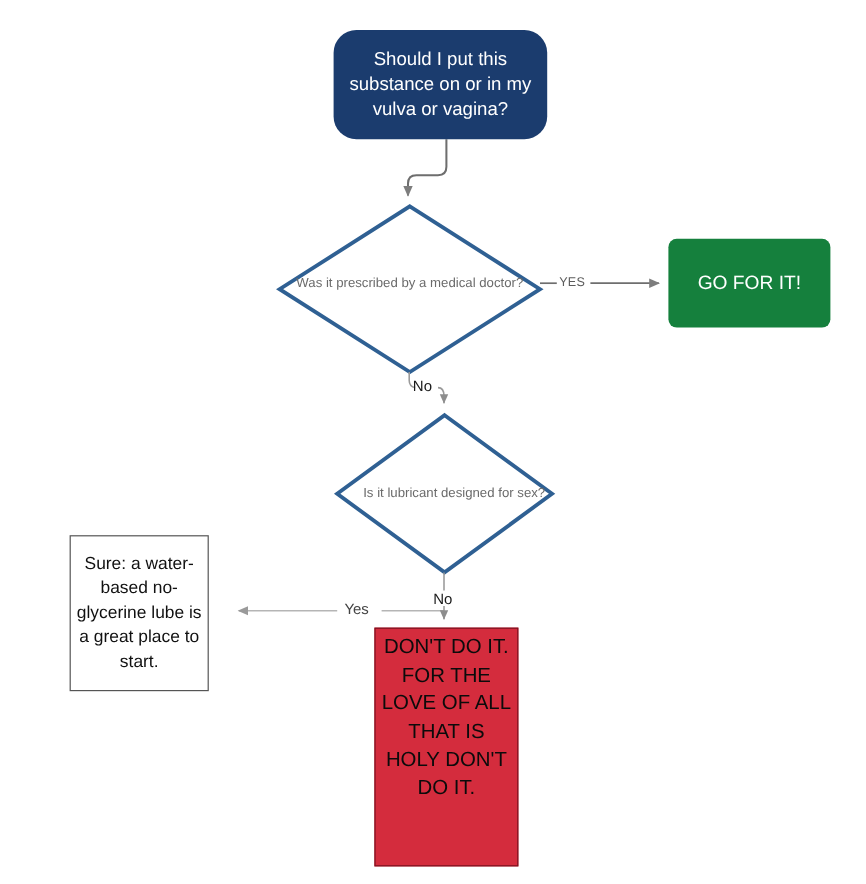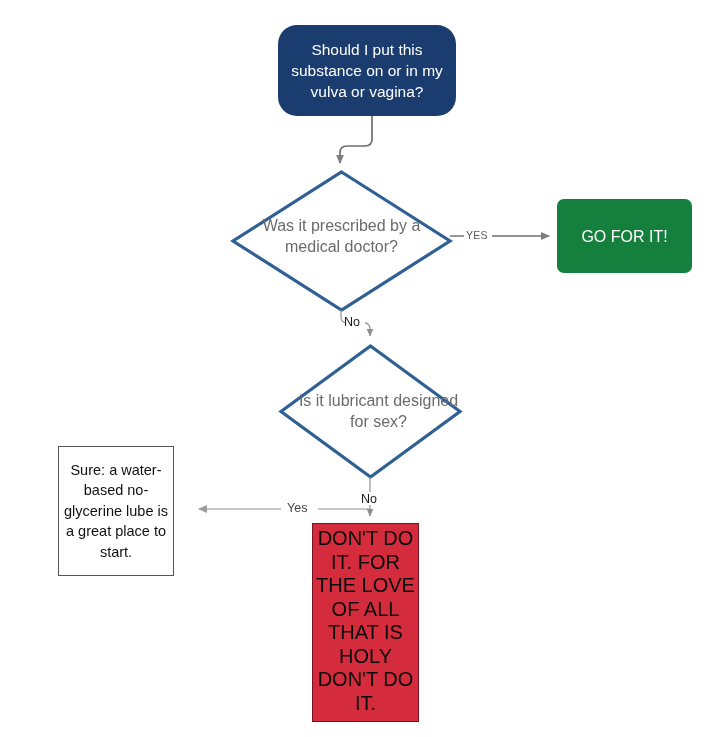--- a/index.html
+++ b/index.html
@@ -71,41 +71,41 @@
     color: #111111;
     font-size: 14.5px;
     line-height: 20.5px;
     padding: 0 2px;
   }
 
   
   #node-dont {
     left: 312px;
     top: 523px;
-    width: 107px;
+    width: 120px;
     height: 199px;
     background: #d42c3d;
     border: 1px solid #7c1220;
     color: #0b0b0b;
-    font-size: 20px;
+    font-size: 17px;
     line-height: 23.5px;
     padding: 12px 3px;
     align-items: flex-start;
     padding-top: 3px;
   }
 
   
   .diamond-label {
     position: absolute;
     display: flex;
     align-items: center;
     justify-content: center;
-    text-align: center;
+    text-align: right;
     color: #6b6b6b;
-    font-size: 16px;
+    font-size: 11px;
     line-height: 21px;
   }
   #label-diamond-doctor {
     left: 233px;
     top: 210px;
     width: 217px;
     height: 52px;
   }
   #label-diamond-lube {
     left: 289px;

